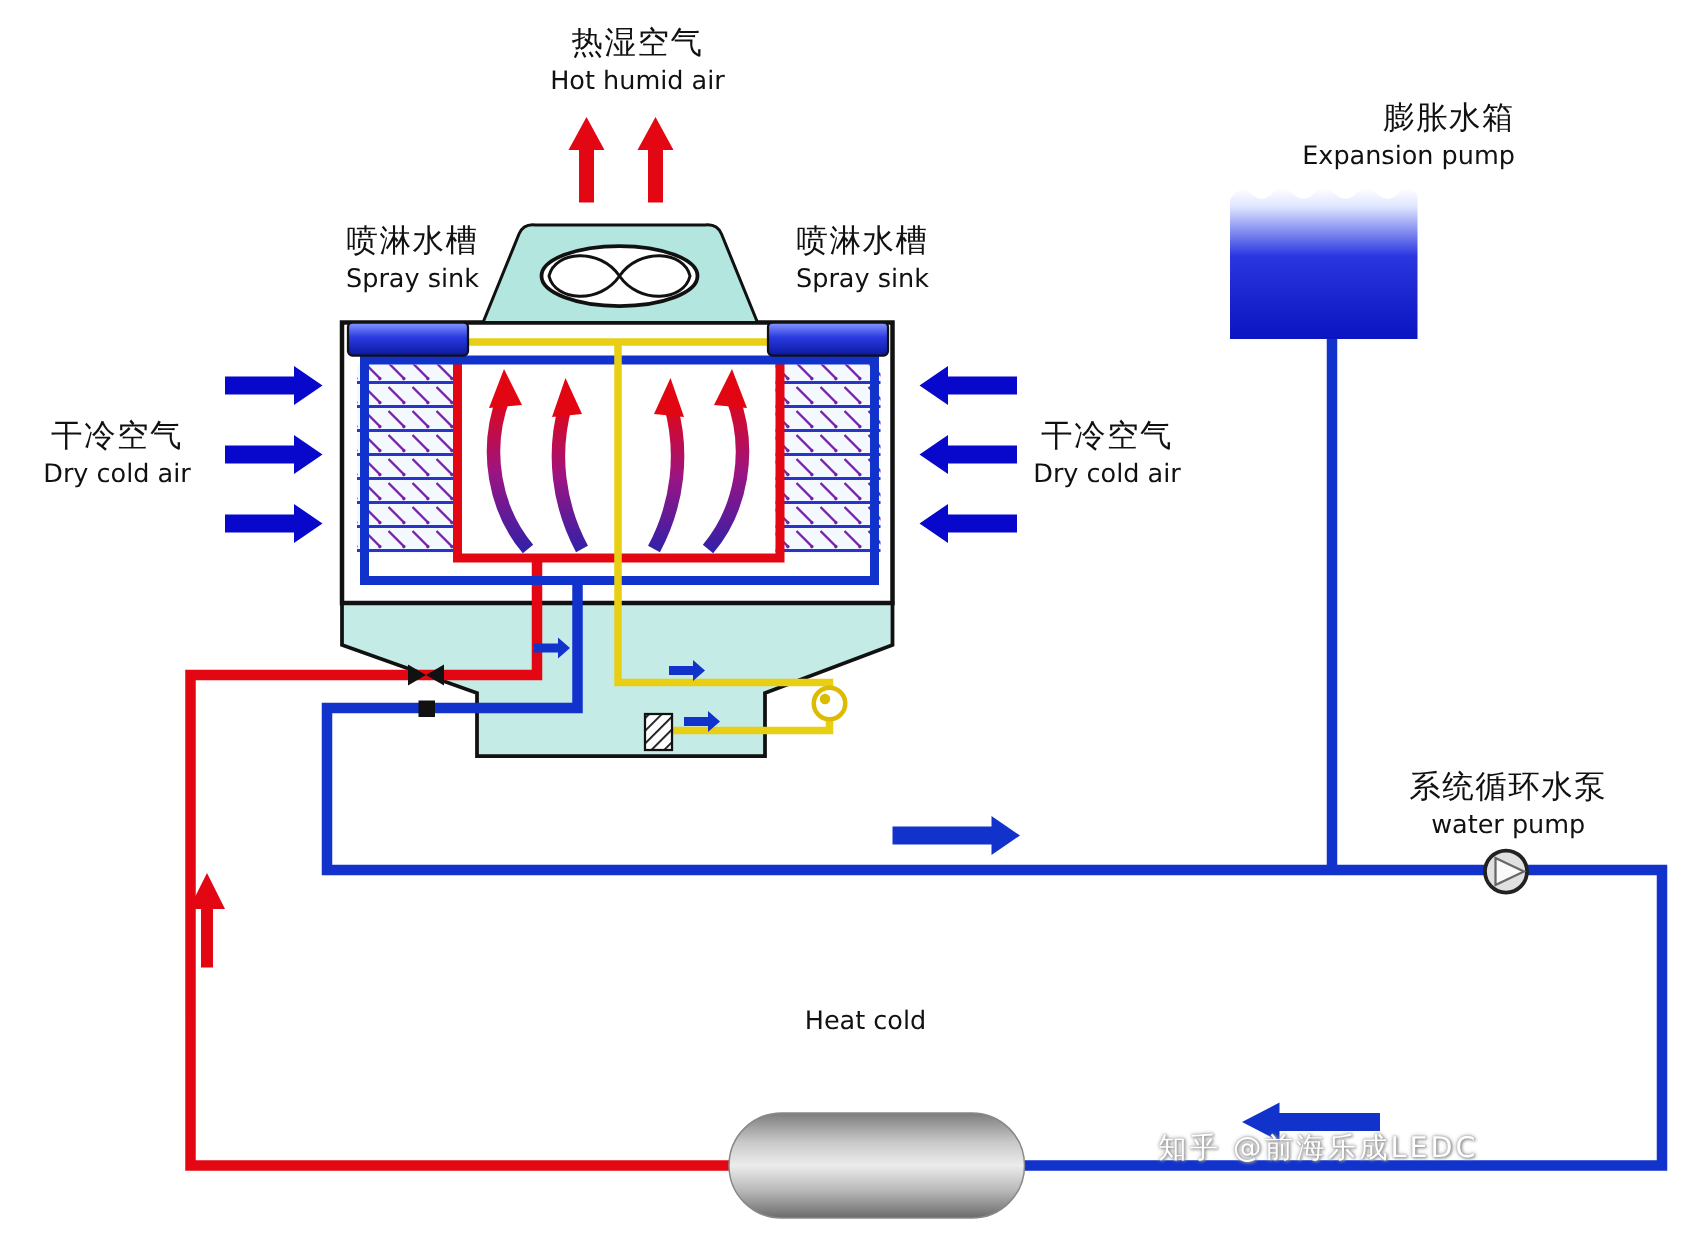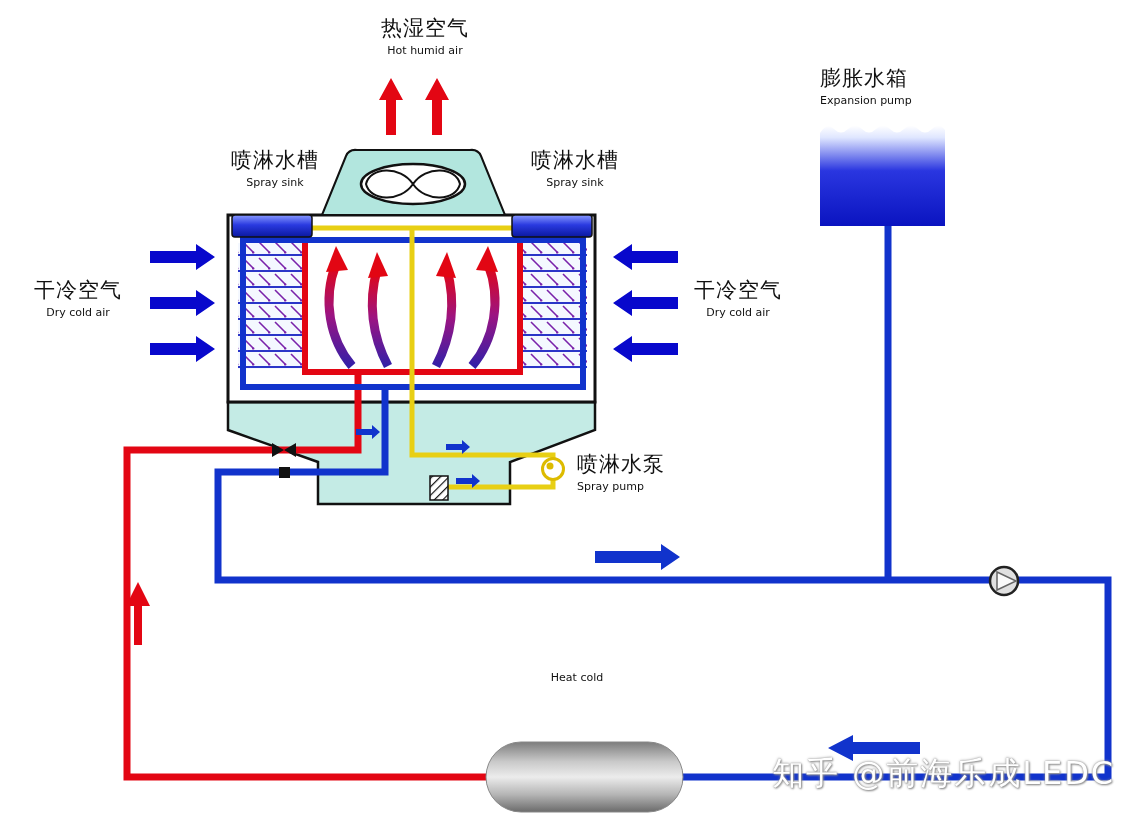--- a/index.html
+++ b/index.html
@@ -1,24 +1,24 @@
 <!DOCTYPE html>
 <html><head>
 <meta charset="utf-8">
 <style>
   html,body{margin:0;padding:0;background:#fff;}
   #stage{position:relative;width:1137px;height:827px;background:#fff;overflow:hidden;
          font-family:"DejaVu Sans","Liberation Sans",sans-serif;}
   #diagram-svg{position:absolute;left:0;top:0;}
   .lbl{position:absolute;color:#111;line-height:1.4;z-index:5;}
   .lbl .zh{font-size:21px;letter-spacing:1px;}
-  .lbl .en{font-size:11px;}
+  .lbl .en{font-size:17px;}
   .center{text-align:center;}
-  .leftal{text-align:left;}
-  #watermark{position:absolute;left:772px;top:752px;z-index:9;font-size:32px;letter-spacing:2px;
+  .leftal{text-align:right;}
+  #watermark{position:absolute;left:772px;top:752px;z-index:9;font-size:19px;letter-spacing:2px;
              color:#ffffff;text-shadow:0 0 1px #9a9a9a,0 0 3px #9a9a9a,1px 1px 2px #8a8a8a;}
 </style>
 </head>
 <body>
 
 <div id="stage">
 
 <svg id="diagram-svg" width="1137" height="827" viewBox="0 0 1137 827">
   <defs>
     <linearGradient id="sinkGrad" x1="0" y1="0" x2="0" y2="1">
@@ -166,26 +166,24 @@
 <div class="lbl center" style="left:660px;top:276px;width:156px">
   <div class="zh">干冷空气</div>
   <div class="en">Dry cold air</div>
 </div>
 
 <div class="lbl leftal" style="left:820px;top:64px;width:190px">
   <div class="zh">膨胀水箱</div>
   <div class="en">Expansion pump</div>
 </div>
 
-<div class="lbl leftal" style="left:577px;top:450px;width:140px">
-  <div class="zh">喷淋水泵</div>
-  <div class="en">Spray pump</div>
-</div>
 
 <div class="lbl center" style="left:918px;top:510px;width:175px">
+  <div class="zh">系统循环水泵</div>
+  <div class="en">water pump</div>
 </div>
 
 <div class="lbl center" style="left:492px;top:670px;width:170px">
   <div class="en">Heat cold</div>
 </div>
 
 <div id="watermark">知乎 @前海乐成LEDC</div>
 
 </div>
 

